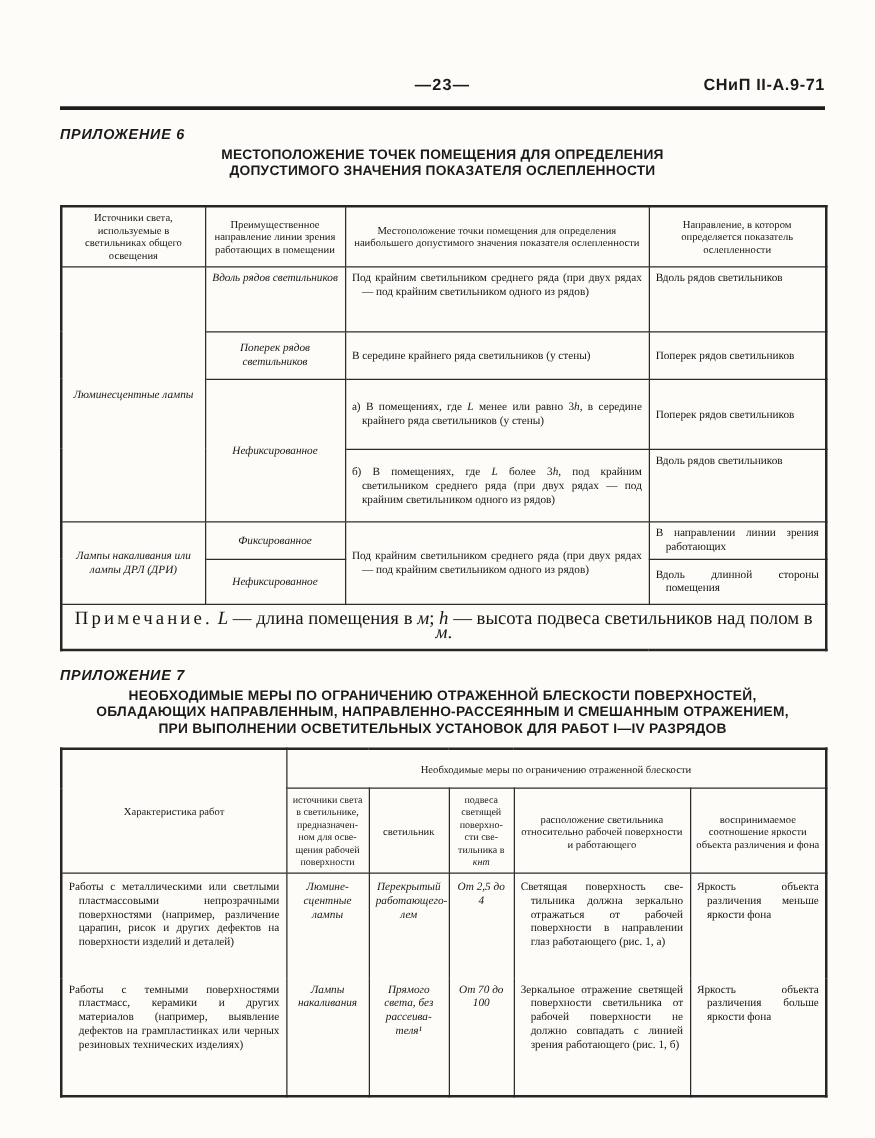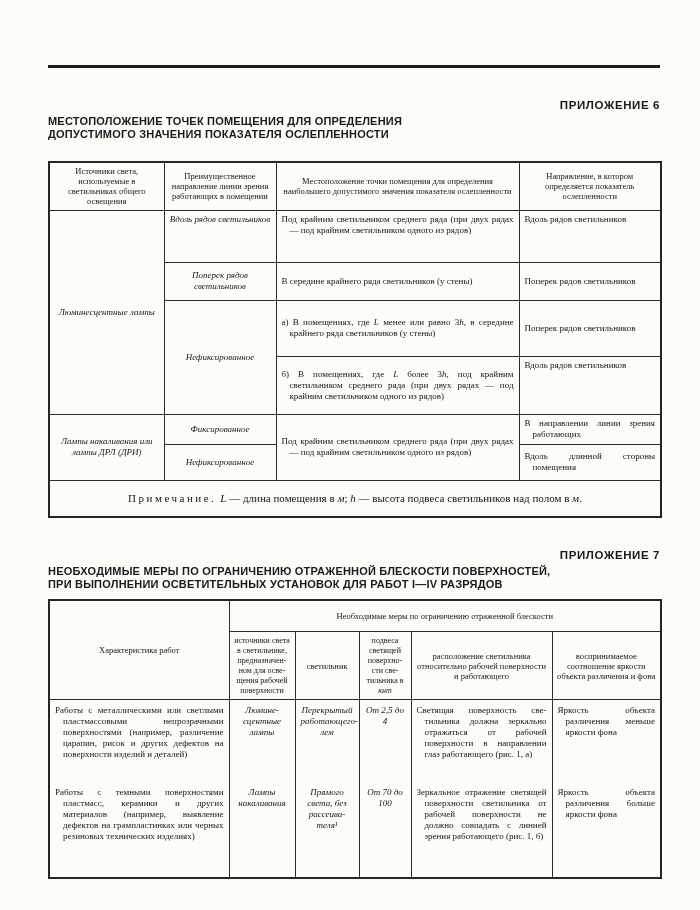--- a/index.html
+++ b/index.html
@@ -8,48 +8,52 @@
     background:#fdfcf9;color:#1a1a1a;overflow:hidden;
     padding:60px 40px 0 48px;
     font-family:"Liberation Serif","DejaVu Serif",serif;
   }
   
   .page-head{position:relative;height:20px;font-family:"Liberation Sans","DejaVu Sans",sans-serif;font-weight:bold;font-size:13px;}
   .page-num{position:absolute;left:0;right:0;text-align:center;letter-spacing:1px;}
   .doc-code{position:absolute;right:0;top:0;letter-spacing:0.5px;}
   .head-rule{height:3px;background:#1d1d1d;margin-top:5px;}
   
-  .apx-label{text-align:right;font-family:"Liberation Sans","DejaVu Sans",sans-serif;
-    font-weight:bold;font-size:11.5px;letter-spacing:0.6px;margin-top:31px;}
-  .apx-title{text-align:left;font-family:"Liberation Sans","DejaVu Sans",sans-serif;
+  .apx-label{font-family:"Liberation Sans","DejaVu Sans",sans-serif;
+    font-style:italic;font-weight:bold;font-size:11.5px;letter-spacing:0.6px;margin-top:14px;}
+  .apx-title{text-align:center;font-family:"Liberation Sans","DejaVu Sans",sans-serif;
     font-weight:bold;font-size:11px;line-height:13px;letter-spacing:0.2px;margin-top:4px;}
   
   table{border-collapse:collapse;table-layout:fixed;width:612px;border:2px solid #262626;}
   td,th{border:1px solid #2c2c2c;font-size:9px;line-height:11px;padding:3px 5px;
     vertical-align:top;color:#161616;box-sizing:border-box;overflow:hidden;font-weight:normal;}
   th{font-size:8.5px;line-height:10px;text-align:center;vertical-align:middle;padding:3px 4px;}
   .c-mid{vertical-align:middle;}
   .c-center{text-align:center;font-style:italic;}
   .hang{padding-left:13px;text-indent:-8px;text-align:justify;}
   .var{font-style:italic;}
   
   .t1{margin-top:20px;}
-  .t1 .note-cell{text-align:center;vertical-align:middle;font-size:11px;}
+  .t1 .note-cell{text-align:center;vertical-align:middle;font-size:15px;}
   .note-label{letter-spacing:2.5px;margin-right:4px;}
   
   .t2{margin-top:8px;}
   .t2 .group-hdr{font-size:8.5px;vertical-align:middle;padding:10px;}
   .t2 tr.body1 td{border-bottom:none;padding-top:5px;}
   .t2 tr.body2 td{border-top:none;padding-top:3px;}
 </style>
 </head>
 <body>
 
 <div class="page">
 
+  <div class="page-head">
+    <span class="page-num">—23—</span>
+    <span class="doc-code">СНиП II-А.9-71</span>
+  </div>
   <div class="head-rule"></div>
 
   <div class="apx-label">ПРИЛОЖЕНИЕ 6</div>
   <div class="apx-title">
     <div>МЕСТОПОЛОЖЕНИЕ ТОЧЕК ПОМЕЩЕНИЯ ДЛЯ ОПРЕДЕЛЕНИЯ</div>
     <div>ДОПУСТИМОГО ЗНАЧЕНИЯ ПОКАЗАТЕЛЯ ОСЛЕПЛЕННОСТИ</div>
   </div>
 
   <table class="t1">
     <colgroup>
@@ -99,20 +103,21 @@
       <td colspan="4" class="note-cell">
         <span class="note-label">Примечание.</span><span class="var">L</span><span> — длина помещения в </span><span class="var">м</span><span>; </span><span class="var">h</span><span> — высота подвеса светильников над полом в </span><span class="var">м</span><span>.</span>
       </td>
     </tr>
   </tbody>
     </table>
 
   <div class="apx-label">ПРИЛОЖЕНИЕ 7</div>
   <div class="apx-title">
     <div>НЕОБХОДИМЫЕ МЕРЫ ПО ОГРАНИЧЕНИЮ ОТРАЖЕННОЙ БЛЕСКОСТИ ПОВЕРХНОСТЕЙ,</div>
+    <div>ОБЛАДАЮЩИХ НАПРАВЛЕННЫМ, НАПРАВЛЕННО-РАССЕЯННЫМ И СМЕШАННЫМ ОТРАЖЕНИЕМ,</div>
     <div>ПРИ ВЫПОЛНЕНИИ ОСВЕТИТЕЛЬНЫХ УСТАНОВОК ДЛЯ РАБОТ I—IV РАЗРЯДОВ</div>
   </div>
 
   <table class="t2">
     <colgroup>
       <col style="width:180px">
         <col style="width:66px">
         <col style="width:64px">
         <col style="width:52px">
         <col style="width:141px">

